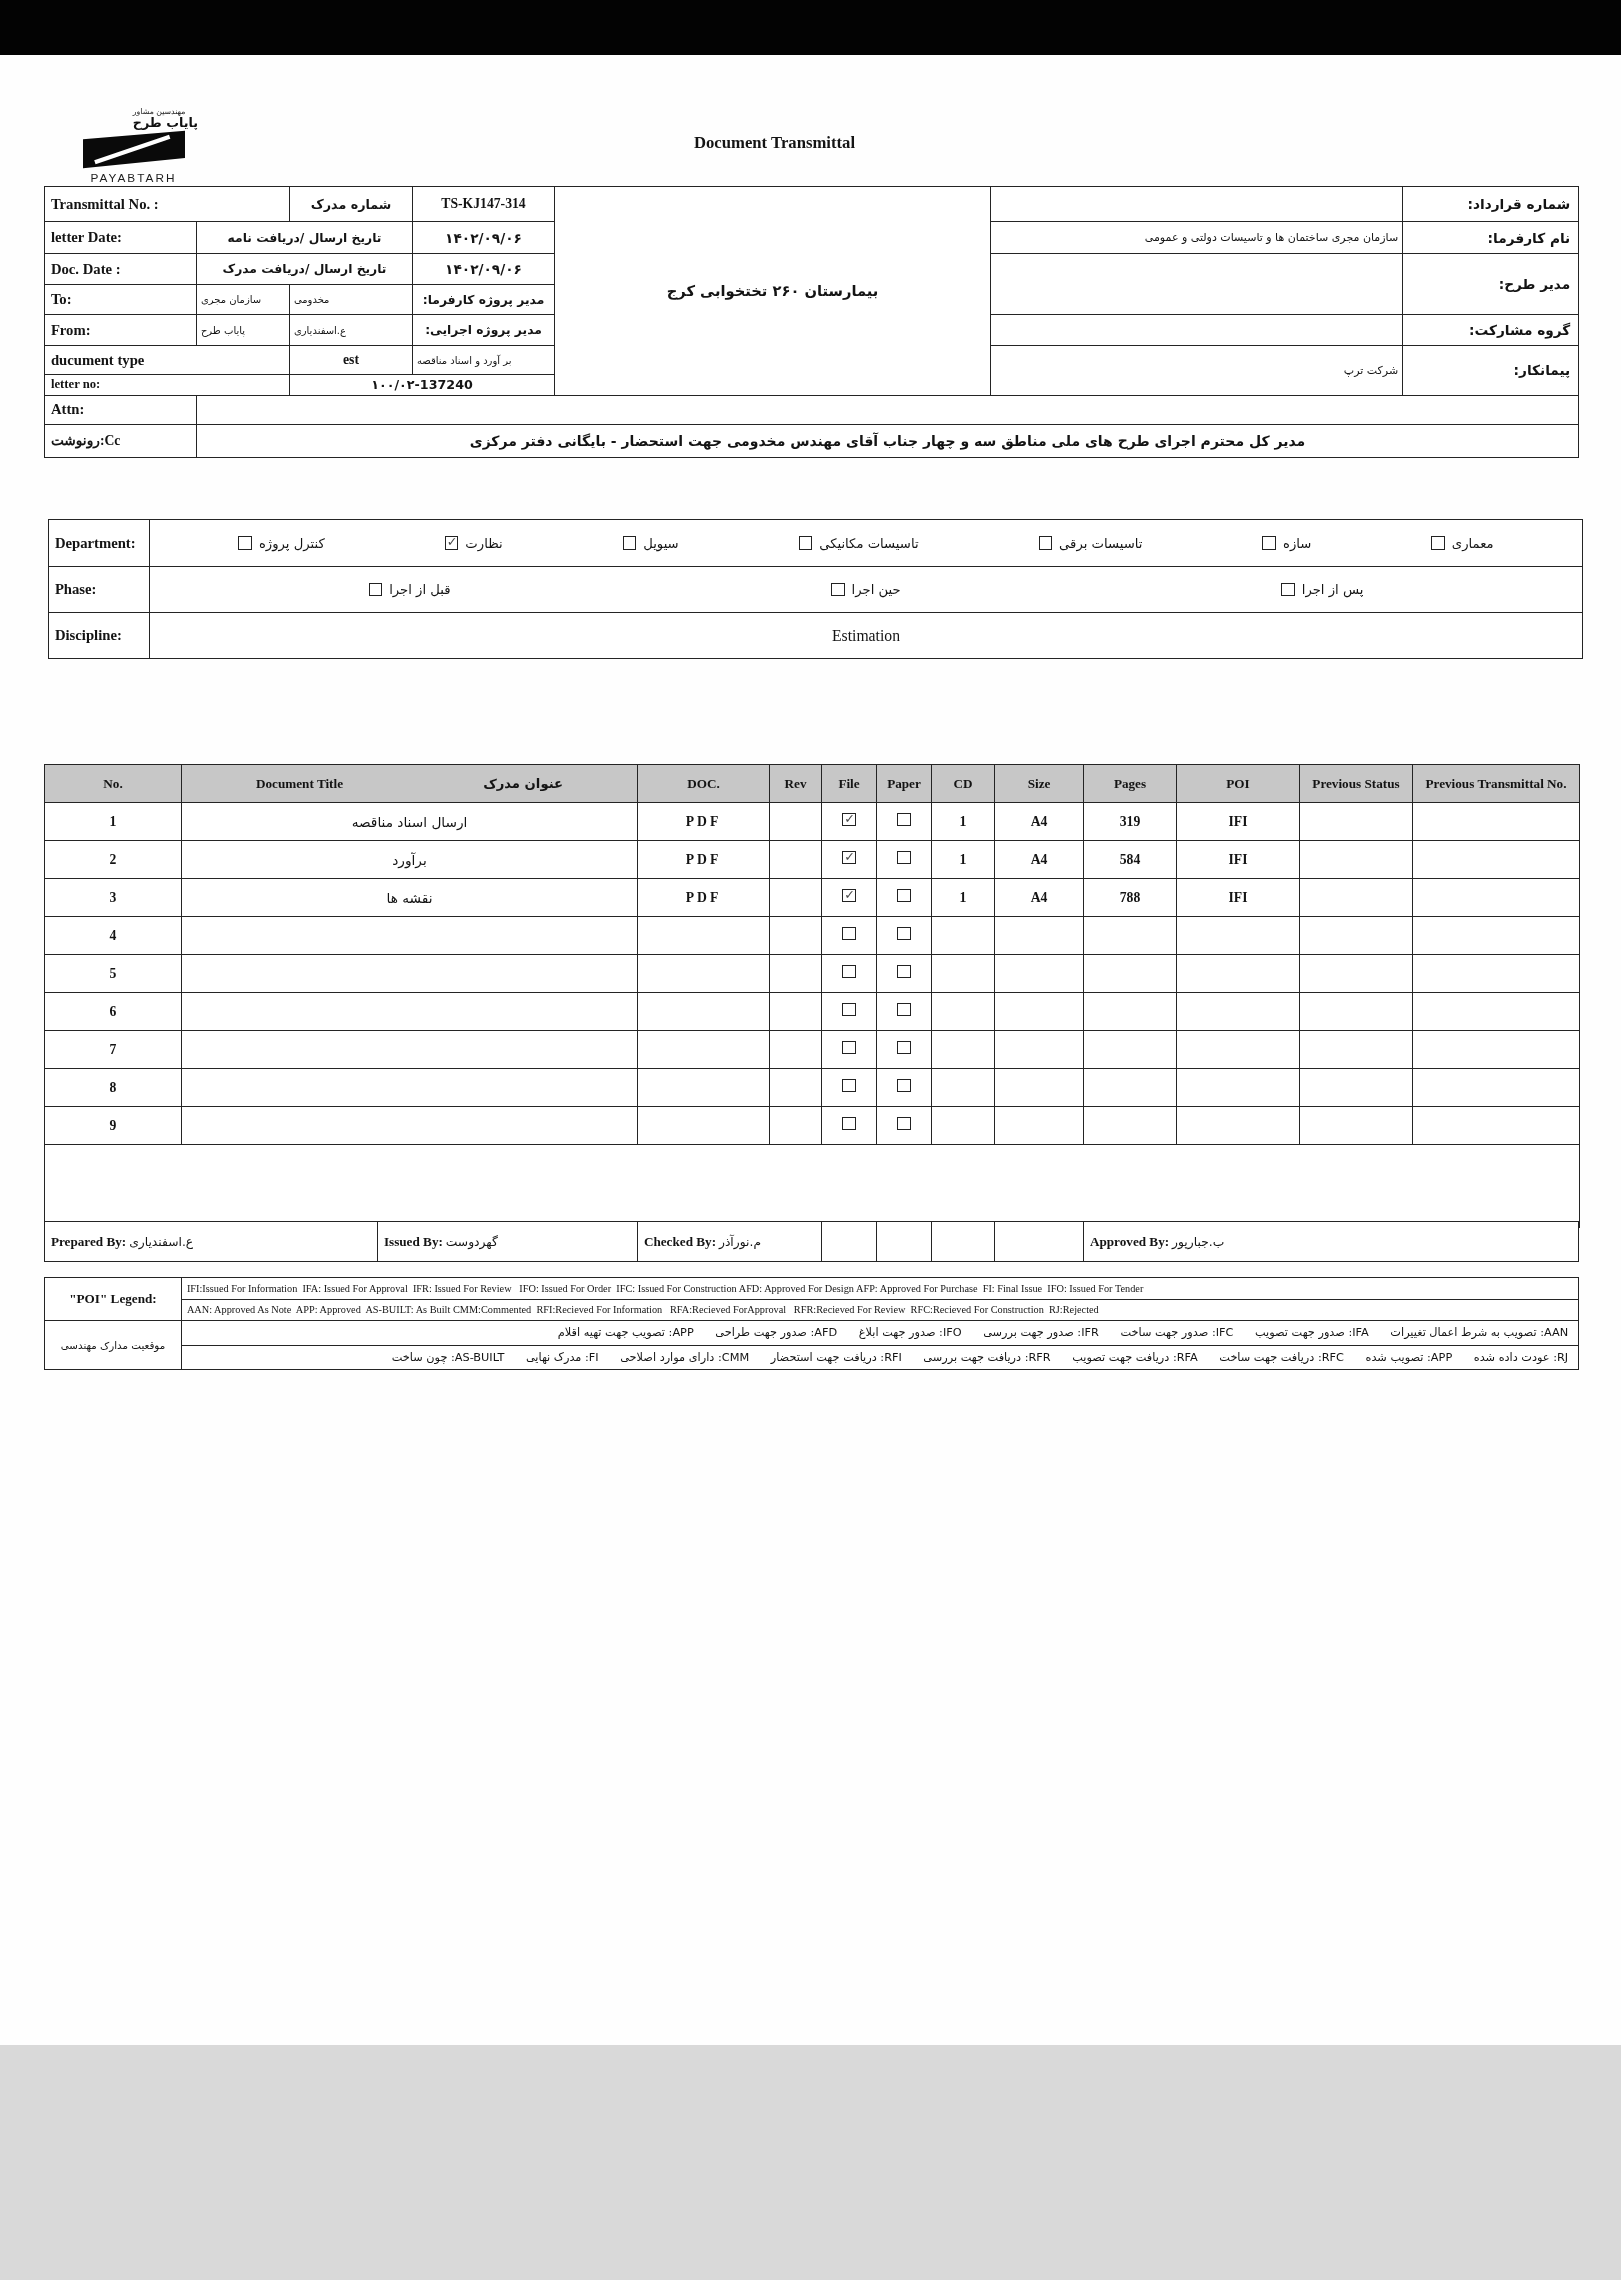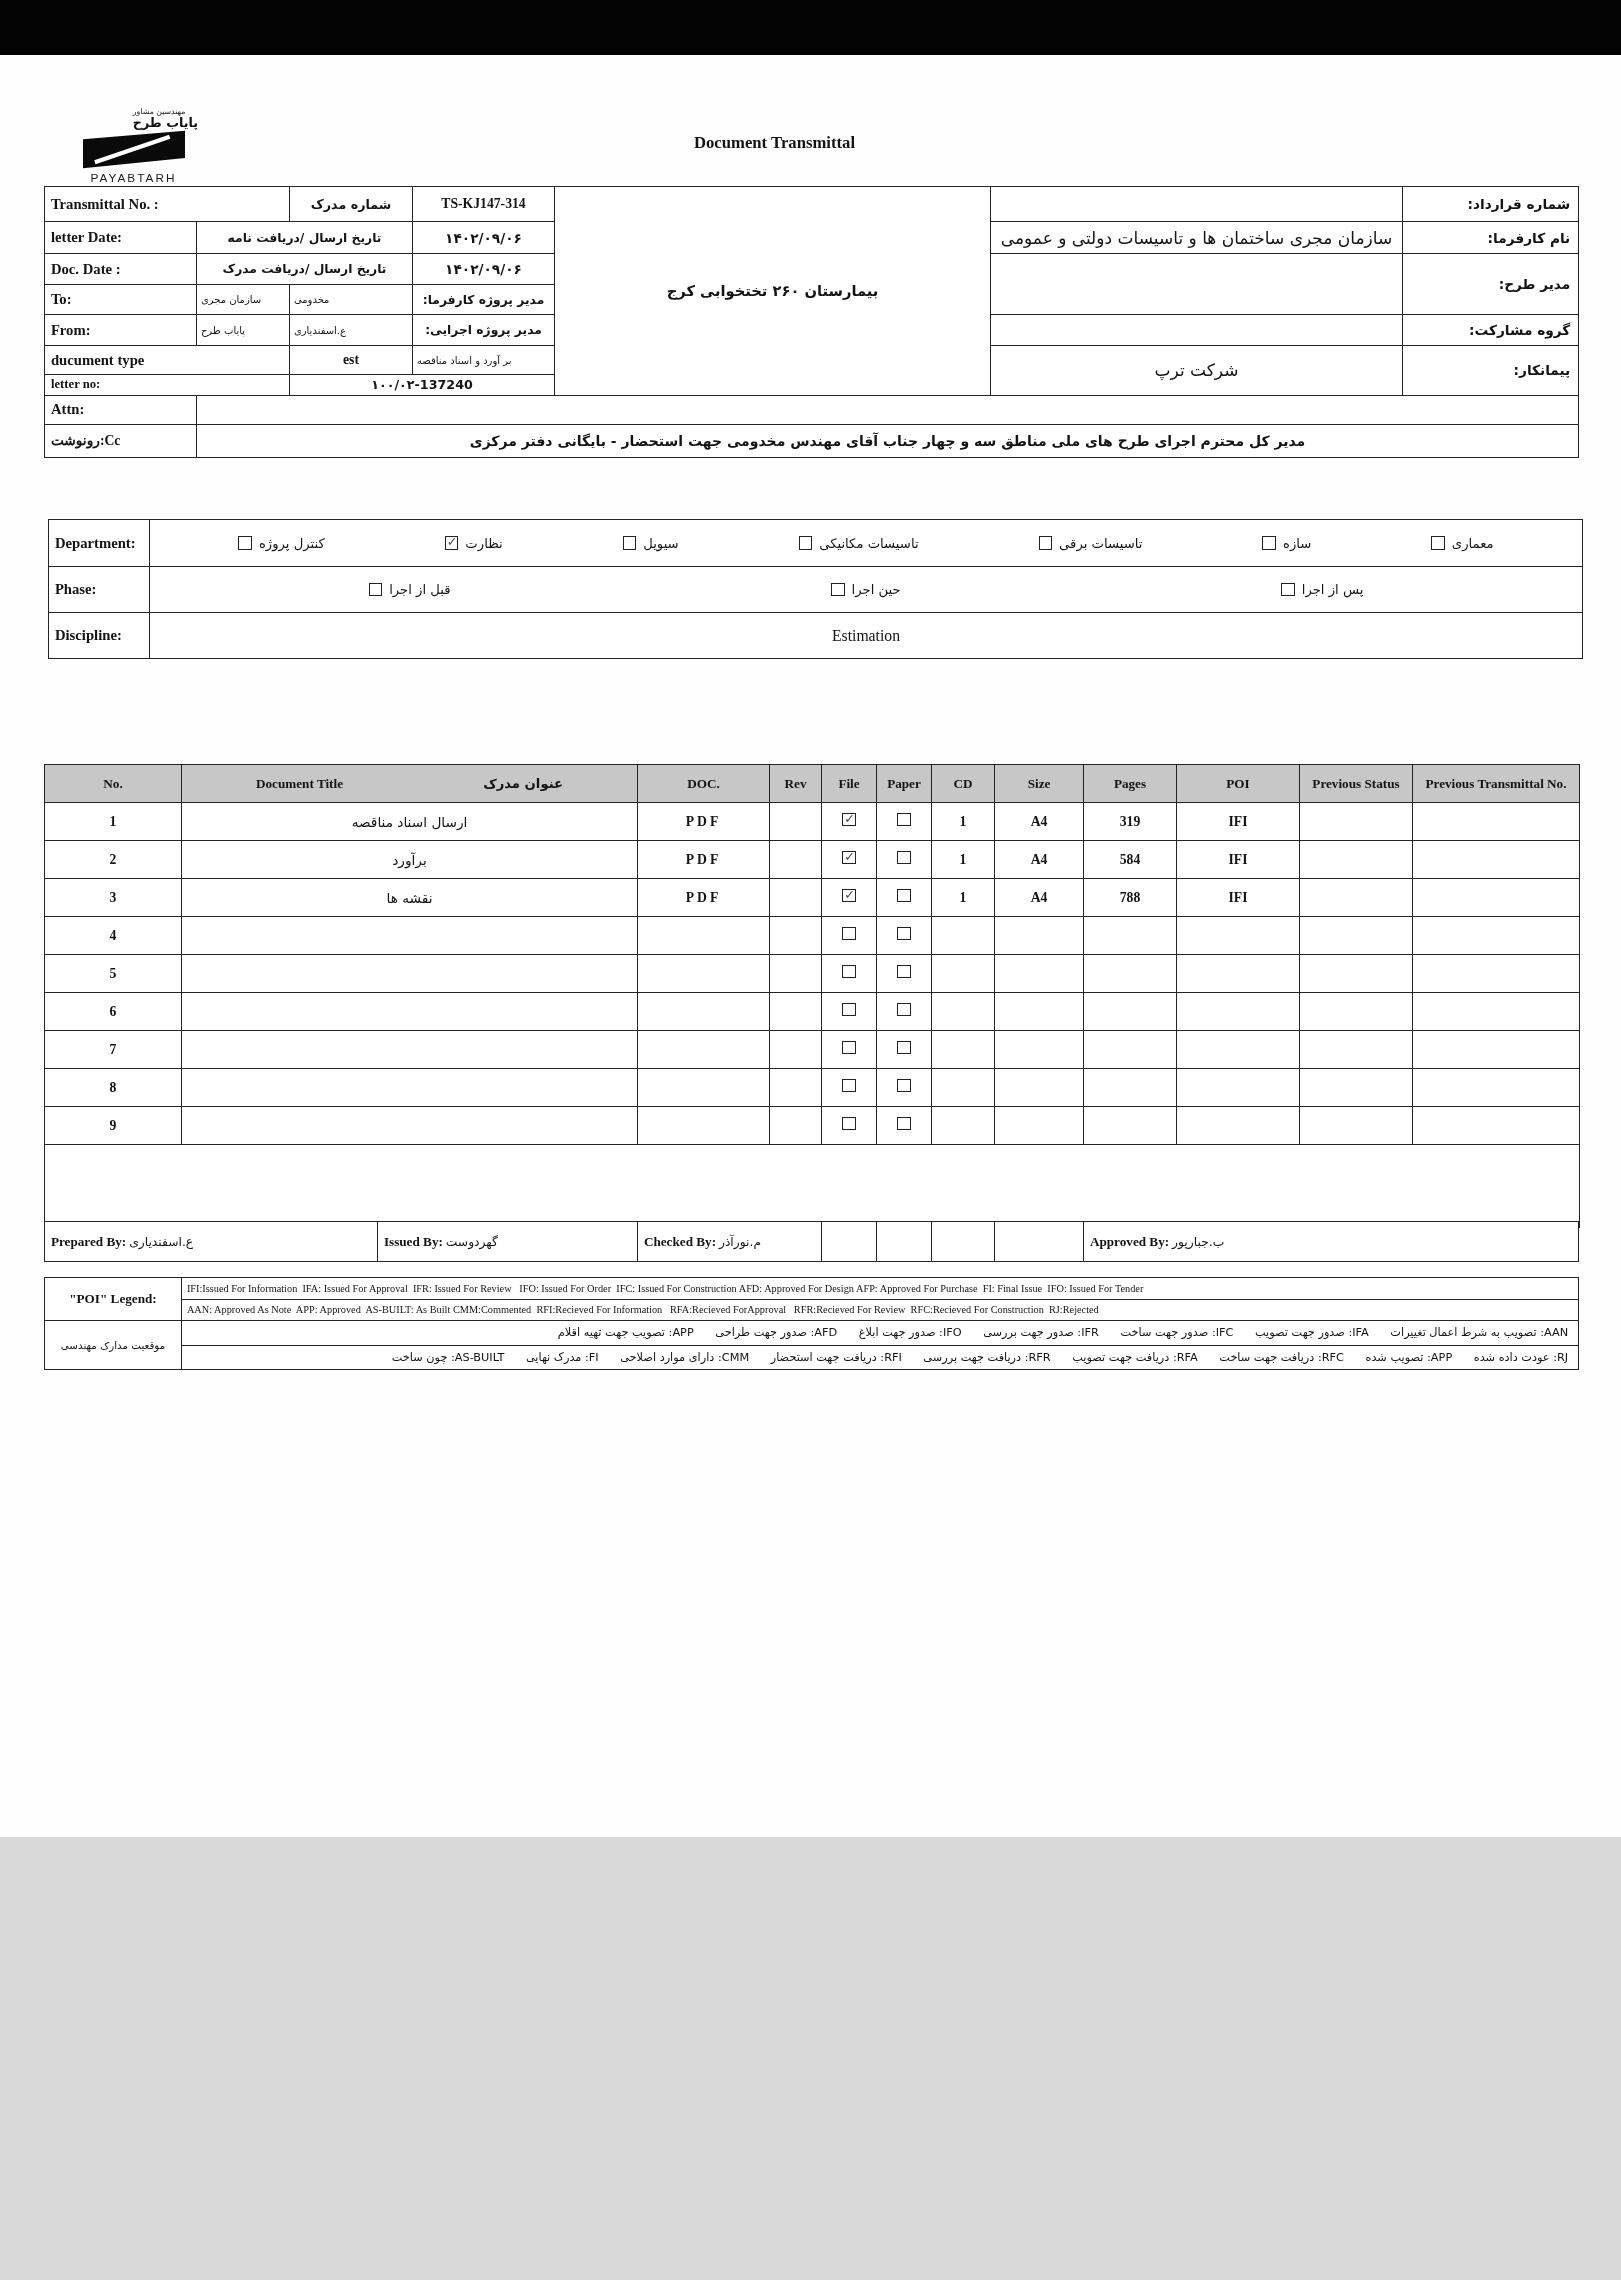--- a/index.html
+++ b/index.html
@@ -1,18 +1,18 @@
 <!DOCTYPE html>
 <html><head>
 <meta charset="utf-8">
 <style>
   * { box-sizing: border-box; margin: 0; padding: 0; }
   html, body { background: #d9d9d9; }
   body { font-family: "Liberation Serif", serif; color: #141414; }
-  .page { position: relative; width: 1621px; height: 1837px; background: #fefefe; margin: 0 auto; overflow: hidden; }
+  .page { position: relative; width: 1621px; height: 2045px; background: #fefefe; margin: 0 auto; overflow: hidden; }
   .topband { position: absolute; top: 0; left: 0; width: 100%; height: 55px; background: #030303; }
 
   
   .brand { position: absolute; top: 108px; left: 69px; width: 129px; display: flex; flex-direction: column; align-items: center; }
   .brand-fa { align-self: flex-end; direction: rtl; text-align: left; line-height: 1.05; font-family: "DejaVu Sans", sans-serif; }
   .bft { display: block; font-size: 7.8px; color: #222; }
   .bfn { display: block; font-size: 12.7px; font-weight: bold; color: #111; }
   .brand-en { font-size: 11.8px; letter-spacing: 2px; color: #1d1d1d; margin-top: 2px; font-family: "Liberation Sans", sans-serif; }
   .brand-en2 { font-size: 6.4px; letter-spacing: 1.4px; color: #3a3a3a; font-family: "Liberation Sans", sans-serif; }
   .doc-title { position: absolute; top: 133px; left: 0; width: 1549px; text-align: center; font-weight: bold; font-size: 16.7px; }
@@ -23,21 +23,21 @@
   .fa { font-family: "DejaVu Sans", sans-serif; }
 
   
   .t-head { position: absolute; top: 186px; left: 44px; width: 1534px; }
   .lab { font-weight: bold; font-size: 14.7px; padding-left: 5.9px; }
   .labfa { font-weight: bold; text-align: center; font-size: 12.7px; direction: rtl; }
   .small { font-size: 12.3px; }
   .val { font-weight: bold; text-align: center; font-size: 13.7px; }
   .cen { text-align: left; font-size: 10px; direction: rtl; }
   .proj { text-align: center; font-weight: bold; font-size: 14.7px; direction: rtl; }
-  .rval { text-align: center; font-size: 17px; direction: rtl; }
+  .rval { font-size: 11px; direction: rtl; }
   .rlab { text-align: right; font-weight: bold; font-size: 13.7px; padding-right: 7.8px; direction: rtl; }
   .ccline { text-align: center; font-weight: bold; font-size: 14px; direction: rtl; }
   .letterno { text-align: center; font-weight: bold; font-size: 12.7px; }
 
   
   .t-class { position: absolute; top: 519px; left: 48px; width: 1534px; }
   .t-class .lab { font-size: 14.7px; }
   .optrow { display: flex; justify-content: space-around; align-items: center; width: 100%; padding: 0 24.5px; }
   .opt { display: inline-flex; align-items: center; gap: 6.9px; font-size: 13.2px; font-family: "DejaVu Sans", sans-serif; direction: rtl; }
   .cb { display: inline-block; width: 13.7px; height: 13.7px; border: 1.7px solid #222; background: #fff; position: relative; flex: none; }

